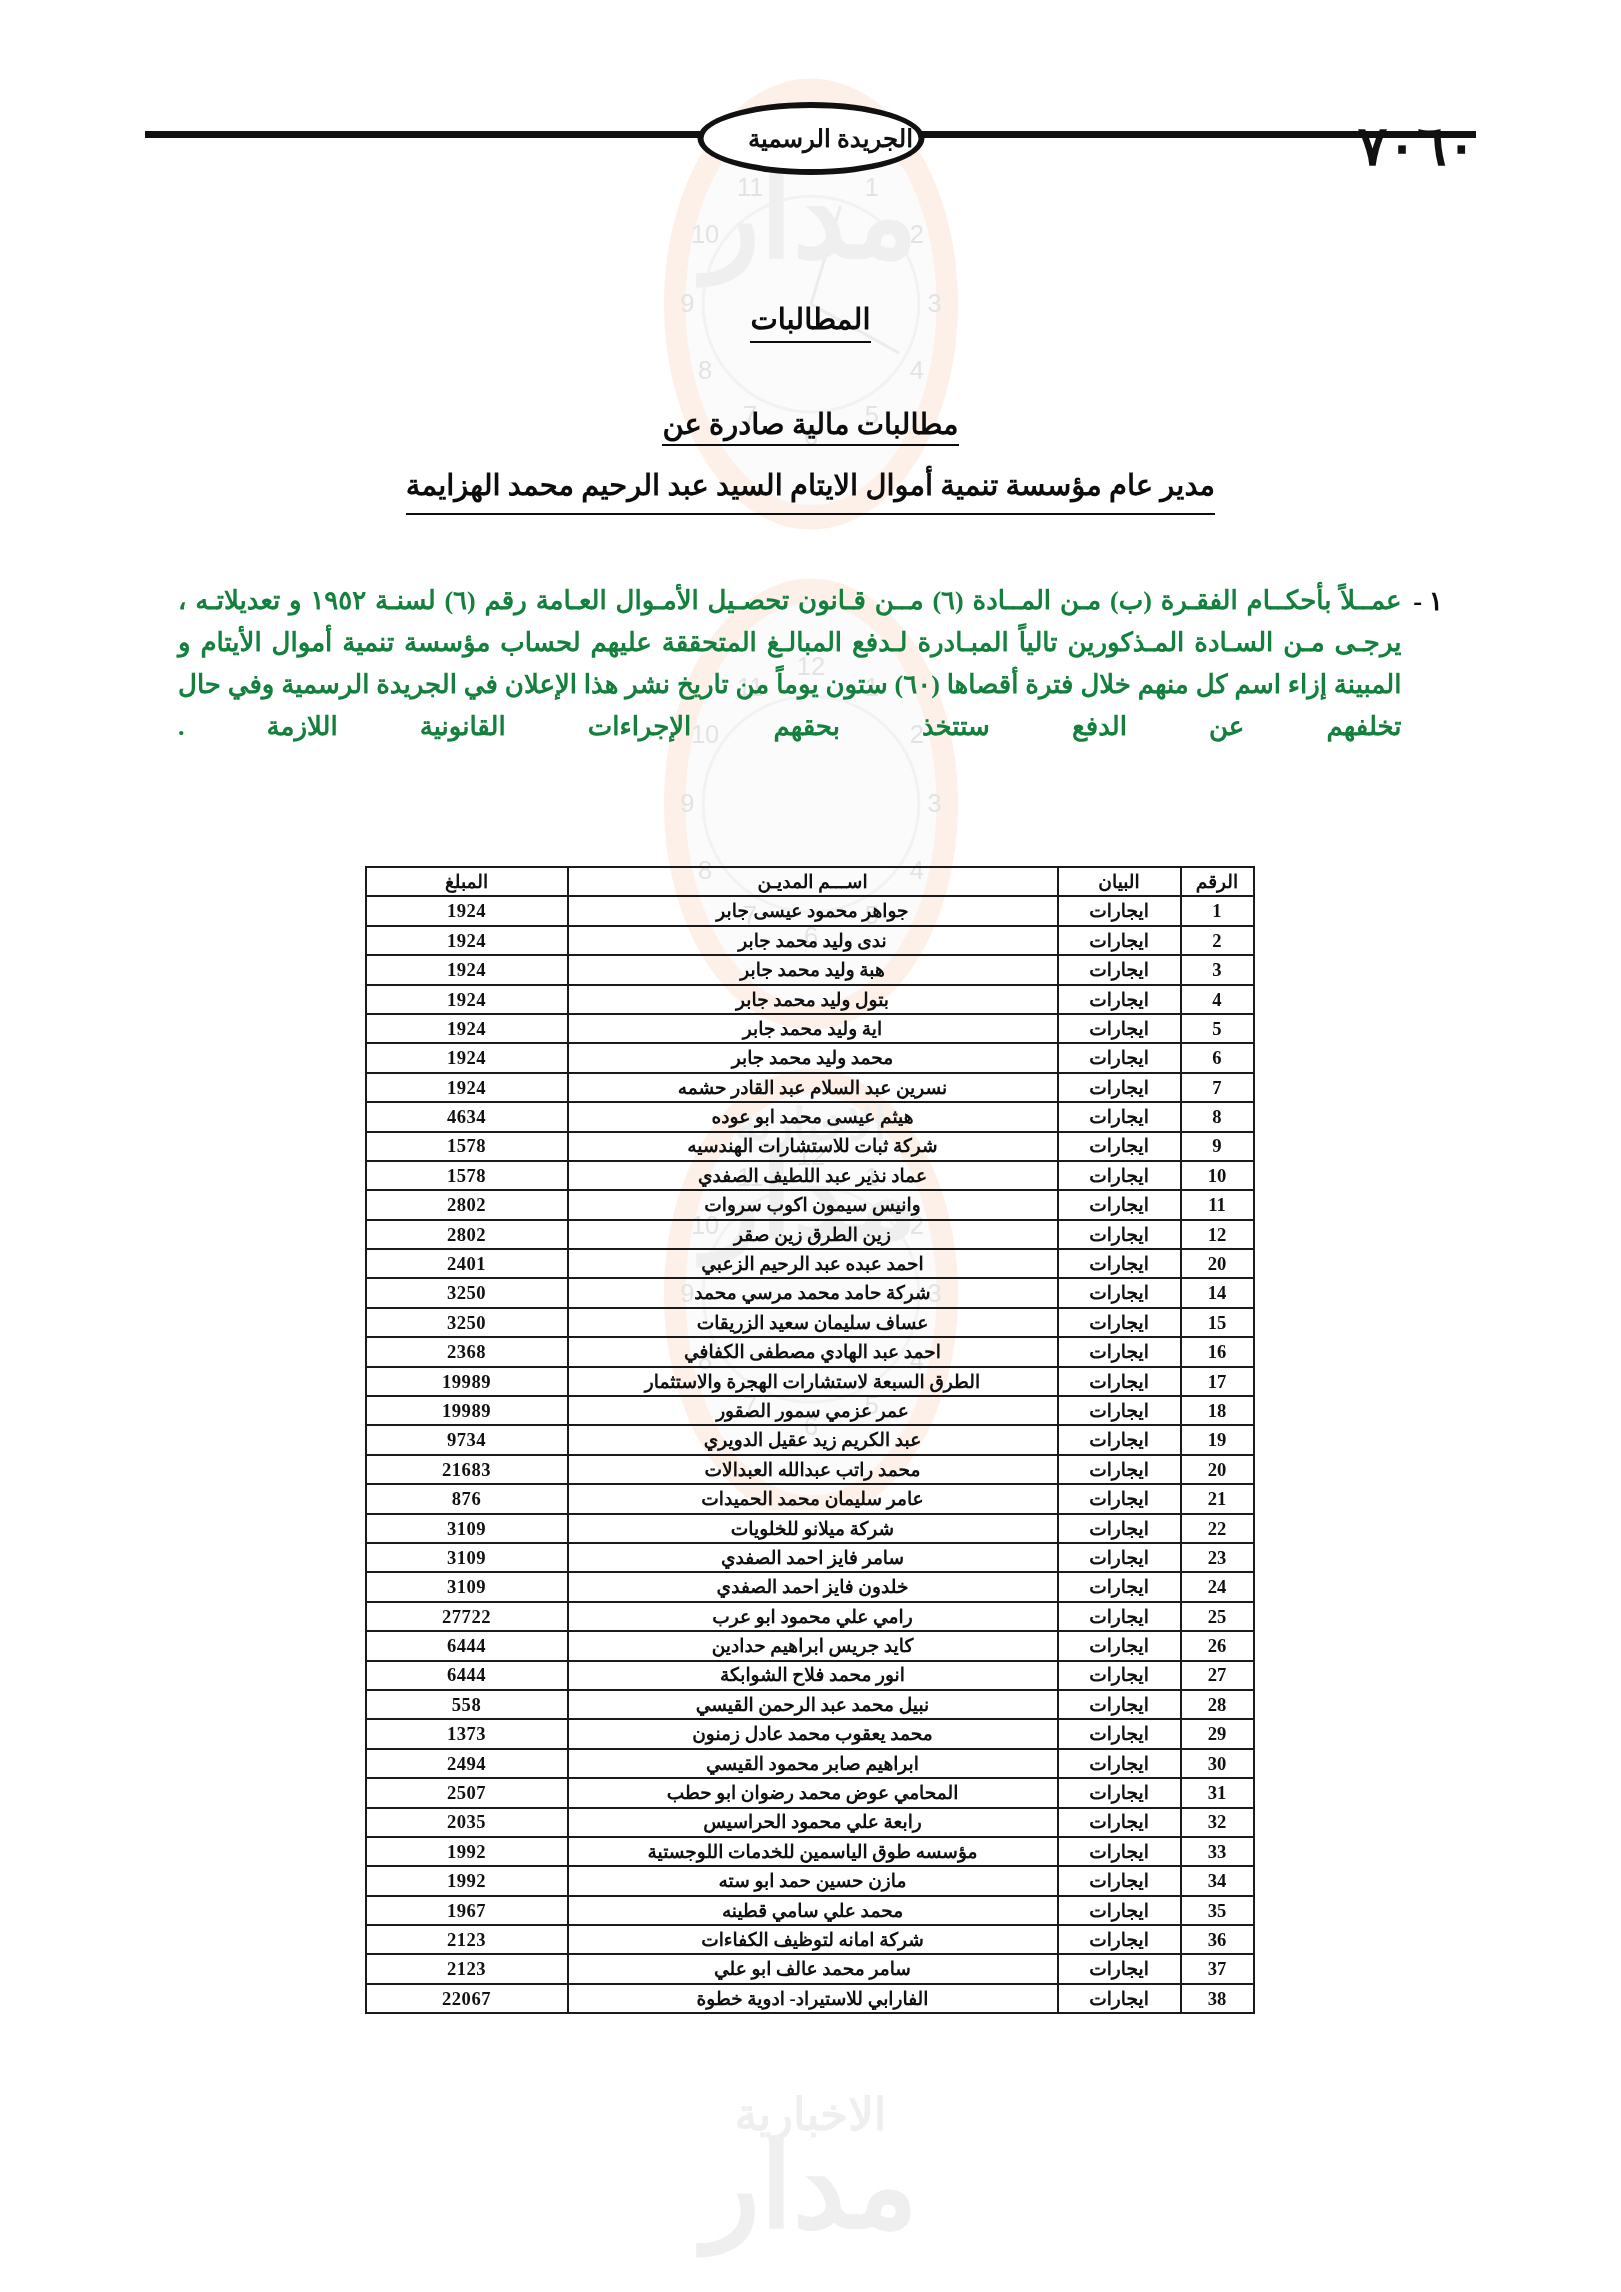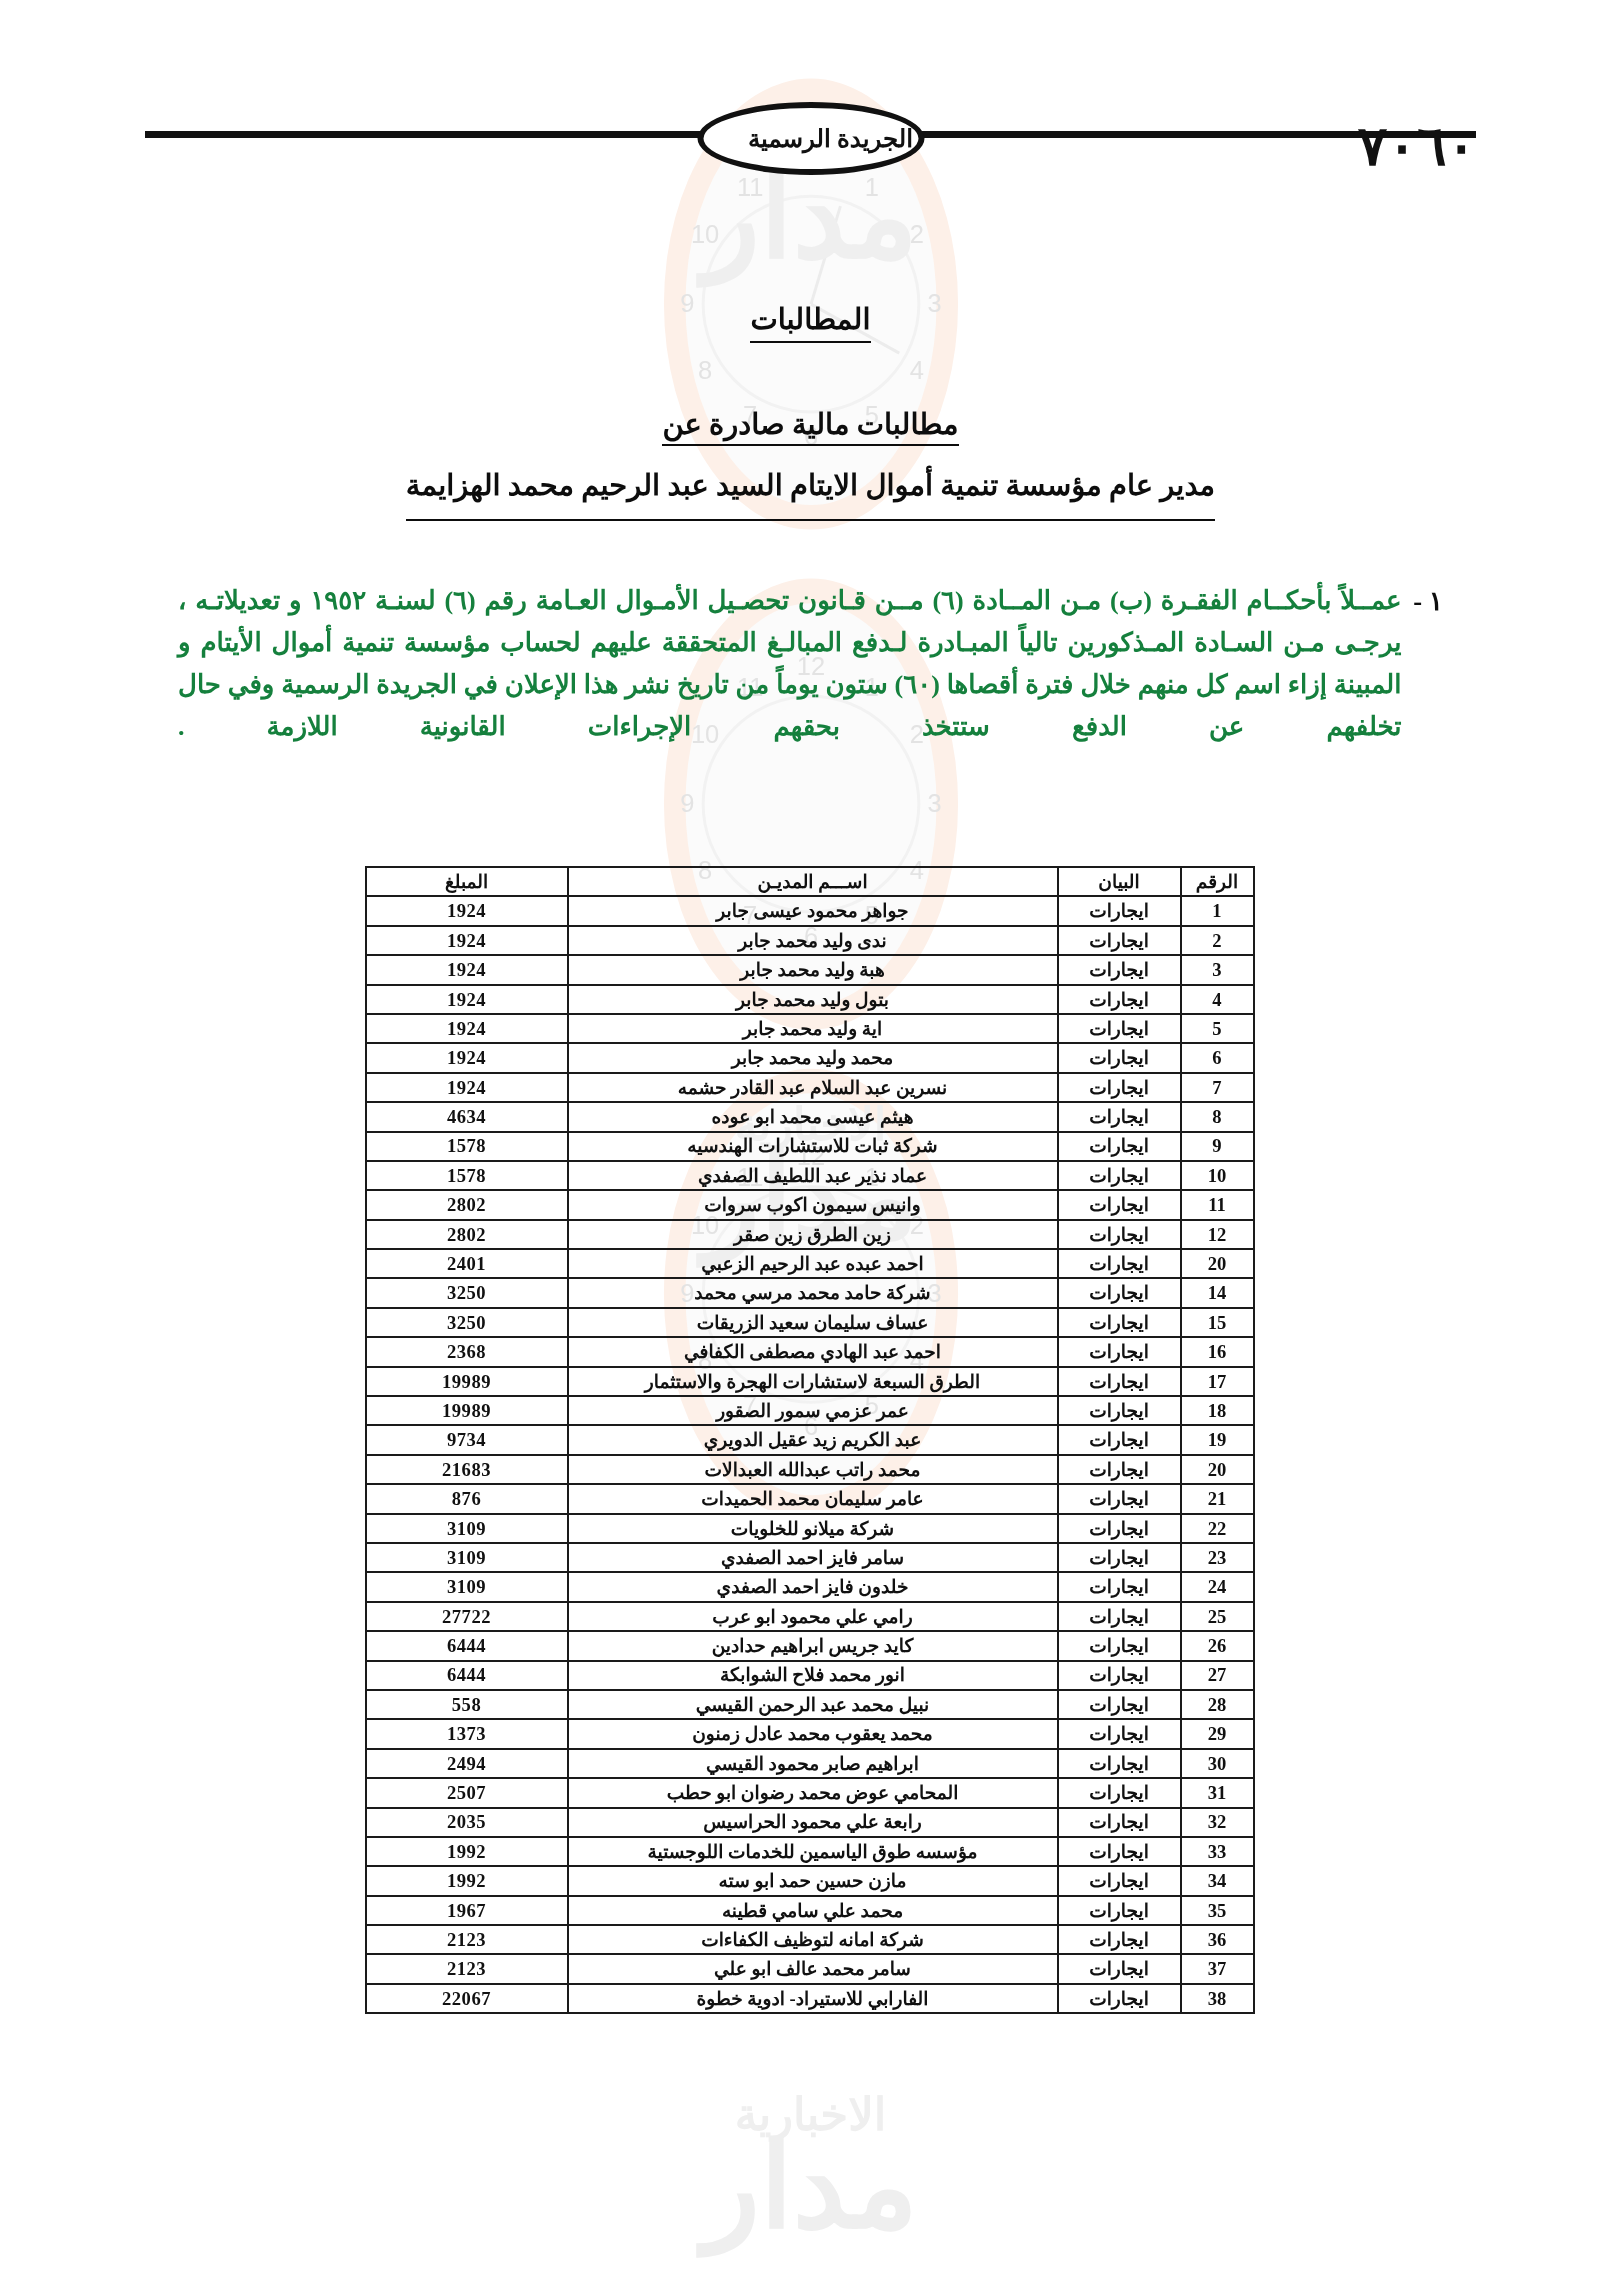--- a/index.html
+++ b/index.html
@@ -135,21 +135,21 @@
     top: 468px;
     left: 0; right: 0;
     text-align: center;
     font-size: 29px;
     font-weight: bold;
     color: #0d0d0d;
   }
   .subtitle-2 span {
     display: inline-block;
     border-bottom: 2.9px double #0d0d0d;
-    padding-bottom: 17px;
+    padding-bottom: 11px;
   }
 
   
   .para-block {
     position: absolute;
     top: 580px;
     right: 178px;
     left: 178px;
     display: flex;
     flex-direction: row;

